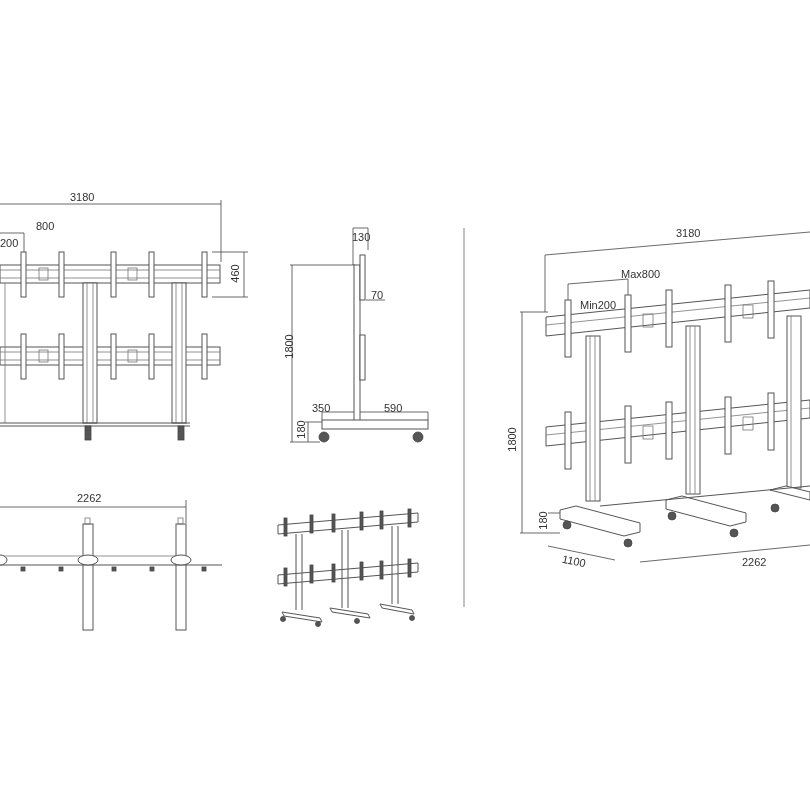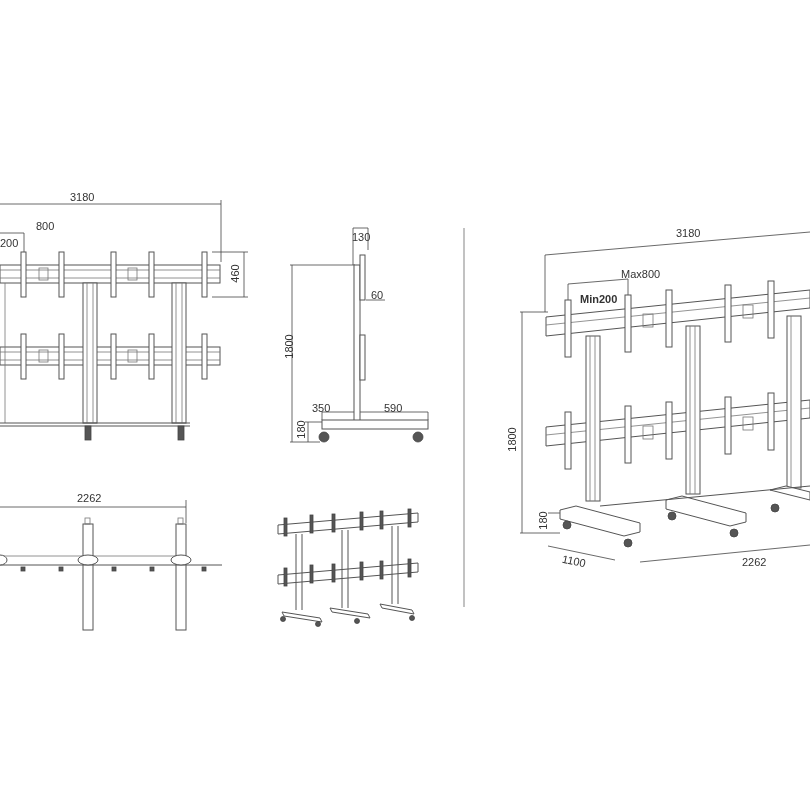--- a/index.html
+++ b/index.html
@@ -203,27 +203,27 @@
     <circle class="dark" cx="775" cy="508" r="4"></circle>
   </g>
 </svg>
 
 <span class="lbl" style="left:70px;top:192px;">3180</span>
 <span class="lbl" style="left:0px;top:221px;margin-left:36px;">800</span>
 <span class="lbl" style="left:0px;top:238px;">200</span>
 <span class="lbl rot" style="left:226px;top:268px;">460</span>
 
 <span class="lbl" style="left:352px;top:217px;margin-top:15px;">130</span>
-<span class="lbl" style="left:371px;top:290px;">60</span>
+<span class="lbl" style="left:371px;top:290px;">70</span>
 <span class="lbl rot" style="left:277px;top:341px;">1800</span>
 <span class="lbl rot" style="left:292px;top:424px;">180</span>
 <span class="lbl" style="left:312px;top:403px;">350</span>
 <span class="lbl" style="left:384px;top:403px;">590</span>
 
 <span class="lbl" style="left:77px;top:493px;">2262</span>
 
 <span class="lbl" style="left:676px;top:228px;">3180</span>
 <span class="lbl" style="left:577px;top:269px;padding-left:44px;">Max800</span>
-<span class="lbl" style="left:580px;top:294px;font-weight:bold;">Min200</span>
+<span class="lbl" style="left:580px;top:300px;">Min200</span>
 <span class="lbl rot" style="left:500px;top:434px;">1800</span>
 <span class="lbl rot" style="left:534px;top:515px;">180</span>
 <span class="lbl" style="left:562px;top:556px;transform:rotate(12deg);">1100</span>
 <span class="lbl" style="left:742px;top:557px;">2262</span>
 
 </body></html>

